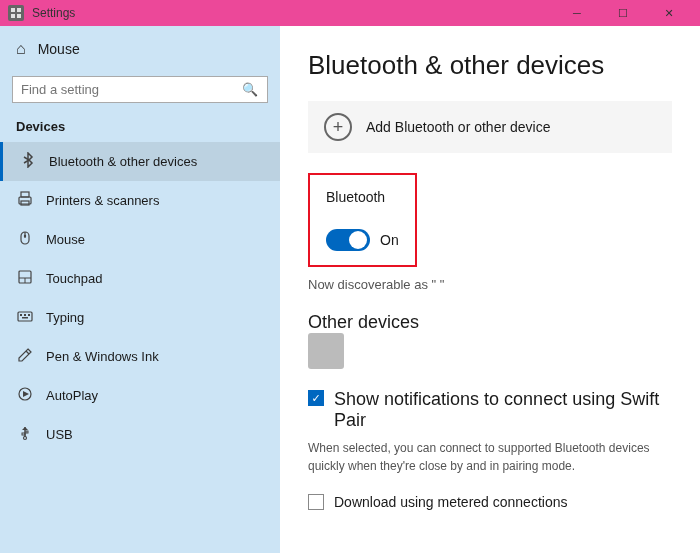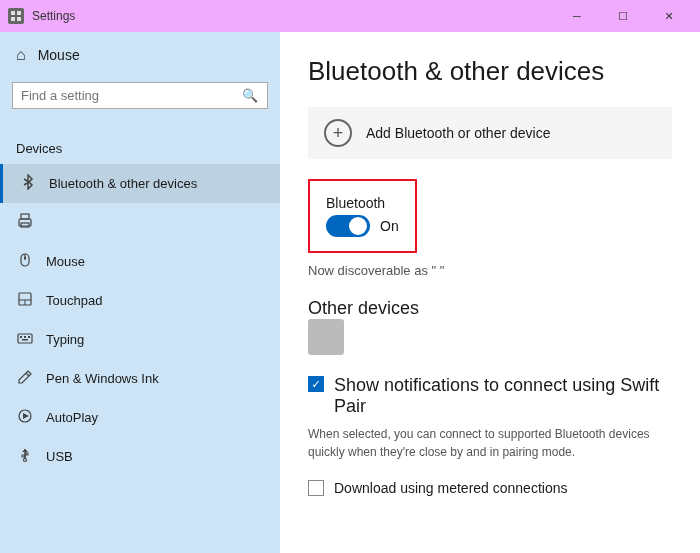--- a/index.html
+++ b/index.html
@@ -8,22 +8,22 @@
       width: 700px;
       height: 553px;
       overflow: hidden;
       background: #fff;
       display: flex;
       flex-direction: column;
     }
 
     
     .title-bar {
-      height: 32px;
-      background: #f0abfc;
+      height: 26px;
+      background: #ec4899;
       display: flex;
       align-items: center;
       justify-content: space-between;
       padding: 0 8px;
       flex-shrink: 0;
     }
     .title-bar-left {
       display: flex;
       align-items: center;
       gap: 8px;
@@ -106,23 +106,22 @@
       color: #333;
     }
     .search-icon {
       color: #666;
       font-size: 13px;
     }
 
     .sidebar-section-title {
       padding: 4px 16px 8px 16px;
       font-size: 13px;
-      font-weight: 400;
-      color: #1a1a1a;
-      margin-top: 16px;
+      font-weight: 700;
+      color: #1a1a1a;
     }
 
     .sidebar-item {
       display: flex;
       align-items: center;
       padding: 10px 16px;
       gap: 12px;
       cursor: pointer;
       font-size: 13px;
       color: #1a1a1a;
@@ -182,21 +181,21 @@
     
     .bluetooth-section {
       border: 2px solid #e81123;
       padding: 14px 16px;
       display: inline-block;
       margin-bottom: 10px;
     }
     .bluetooth-label {
       font-size: 14px;
       color: #1a1a1a;
-      margin-bottom: 4px;
+      margin-bottom: 24px;
     }
     .toggle-row {
       display: flex;
       align-items: center;
       gap: 10px;
     }
     .toggle-switch {
       width: 44px;
       height: 22px;
       background: #0067c0;
@@ -347,20 +346,21 @@
     </div>
 
     <div class="sidebar-item">
       <span class="item-icon">
         <svg width="16" height="16" viewBox="0 0 16 16">
           <rect x="2" y="6" width="12" height="7" rx="1" fill="none" stroke="#444" stroke-width="1.2"></rect>
           <rect x="4" y="1" width="8" height="5" fill="none" stroke="#444" stroke-width="1.2"></rect>
           <rect x="4" y="10" width="8" height="4" fill="none" stroke="#444" stroke-width="1.2"></rect>
         </svg>
       </span>
+      <span>Printers &amp; scanners</span>
     </div>
 
     <div class="sidebar-item">
       <span class="item-icon">
         <svg width="16" height="16" viewBox="0 0 16 16">
           <rect x="4" y="2" width="8" height="12" rx="4" fill="none" stroke="#444" stroke-width="1.2"></rect>
           <line x1="8" y1="2" x2="8" y2="8" stroke="#444" stroke-width="1.2"></line>
           <circle cx="8" cy="6" r="1.2" fill="#444"></circle>
         </svg>
       </span>

